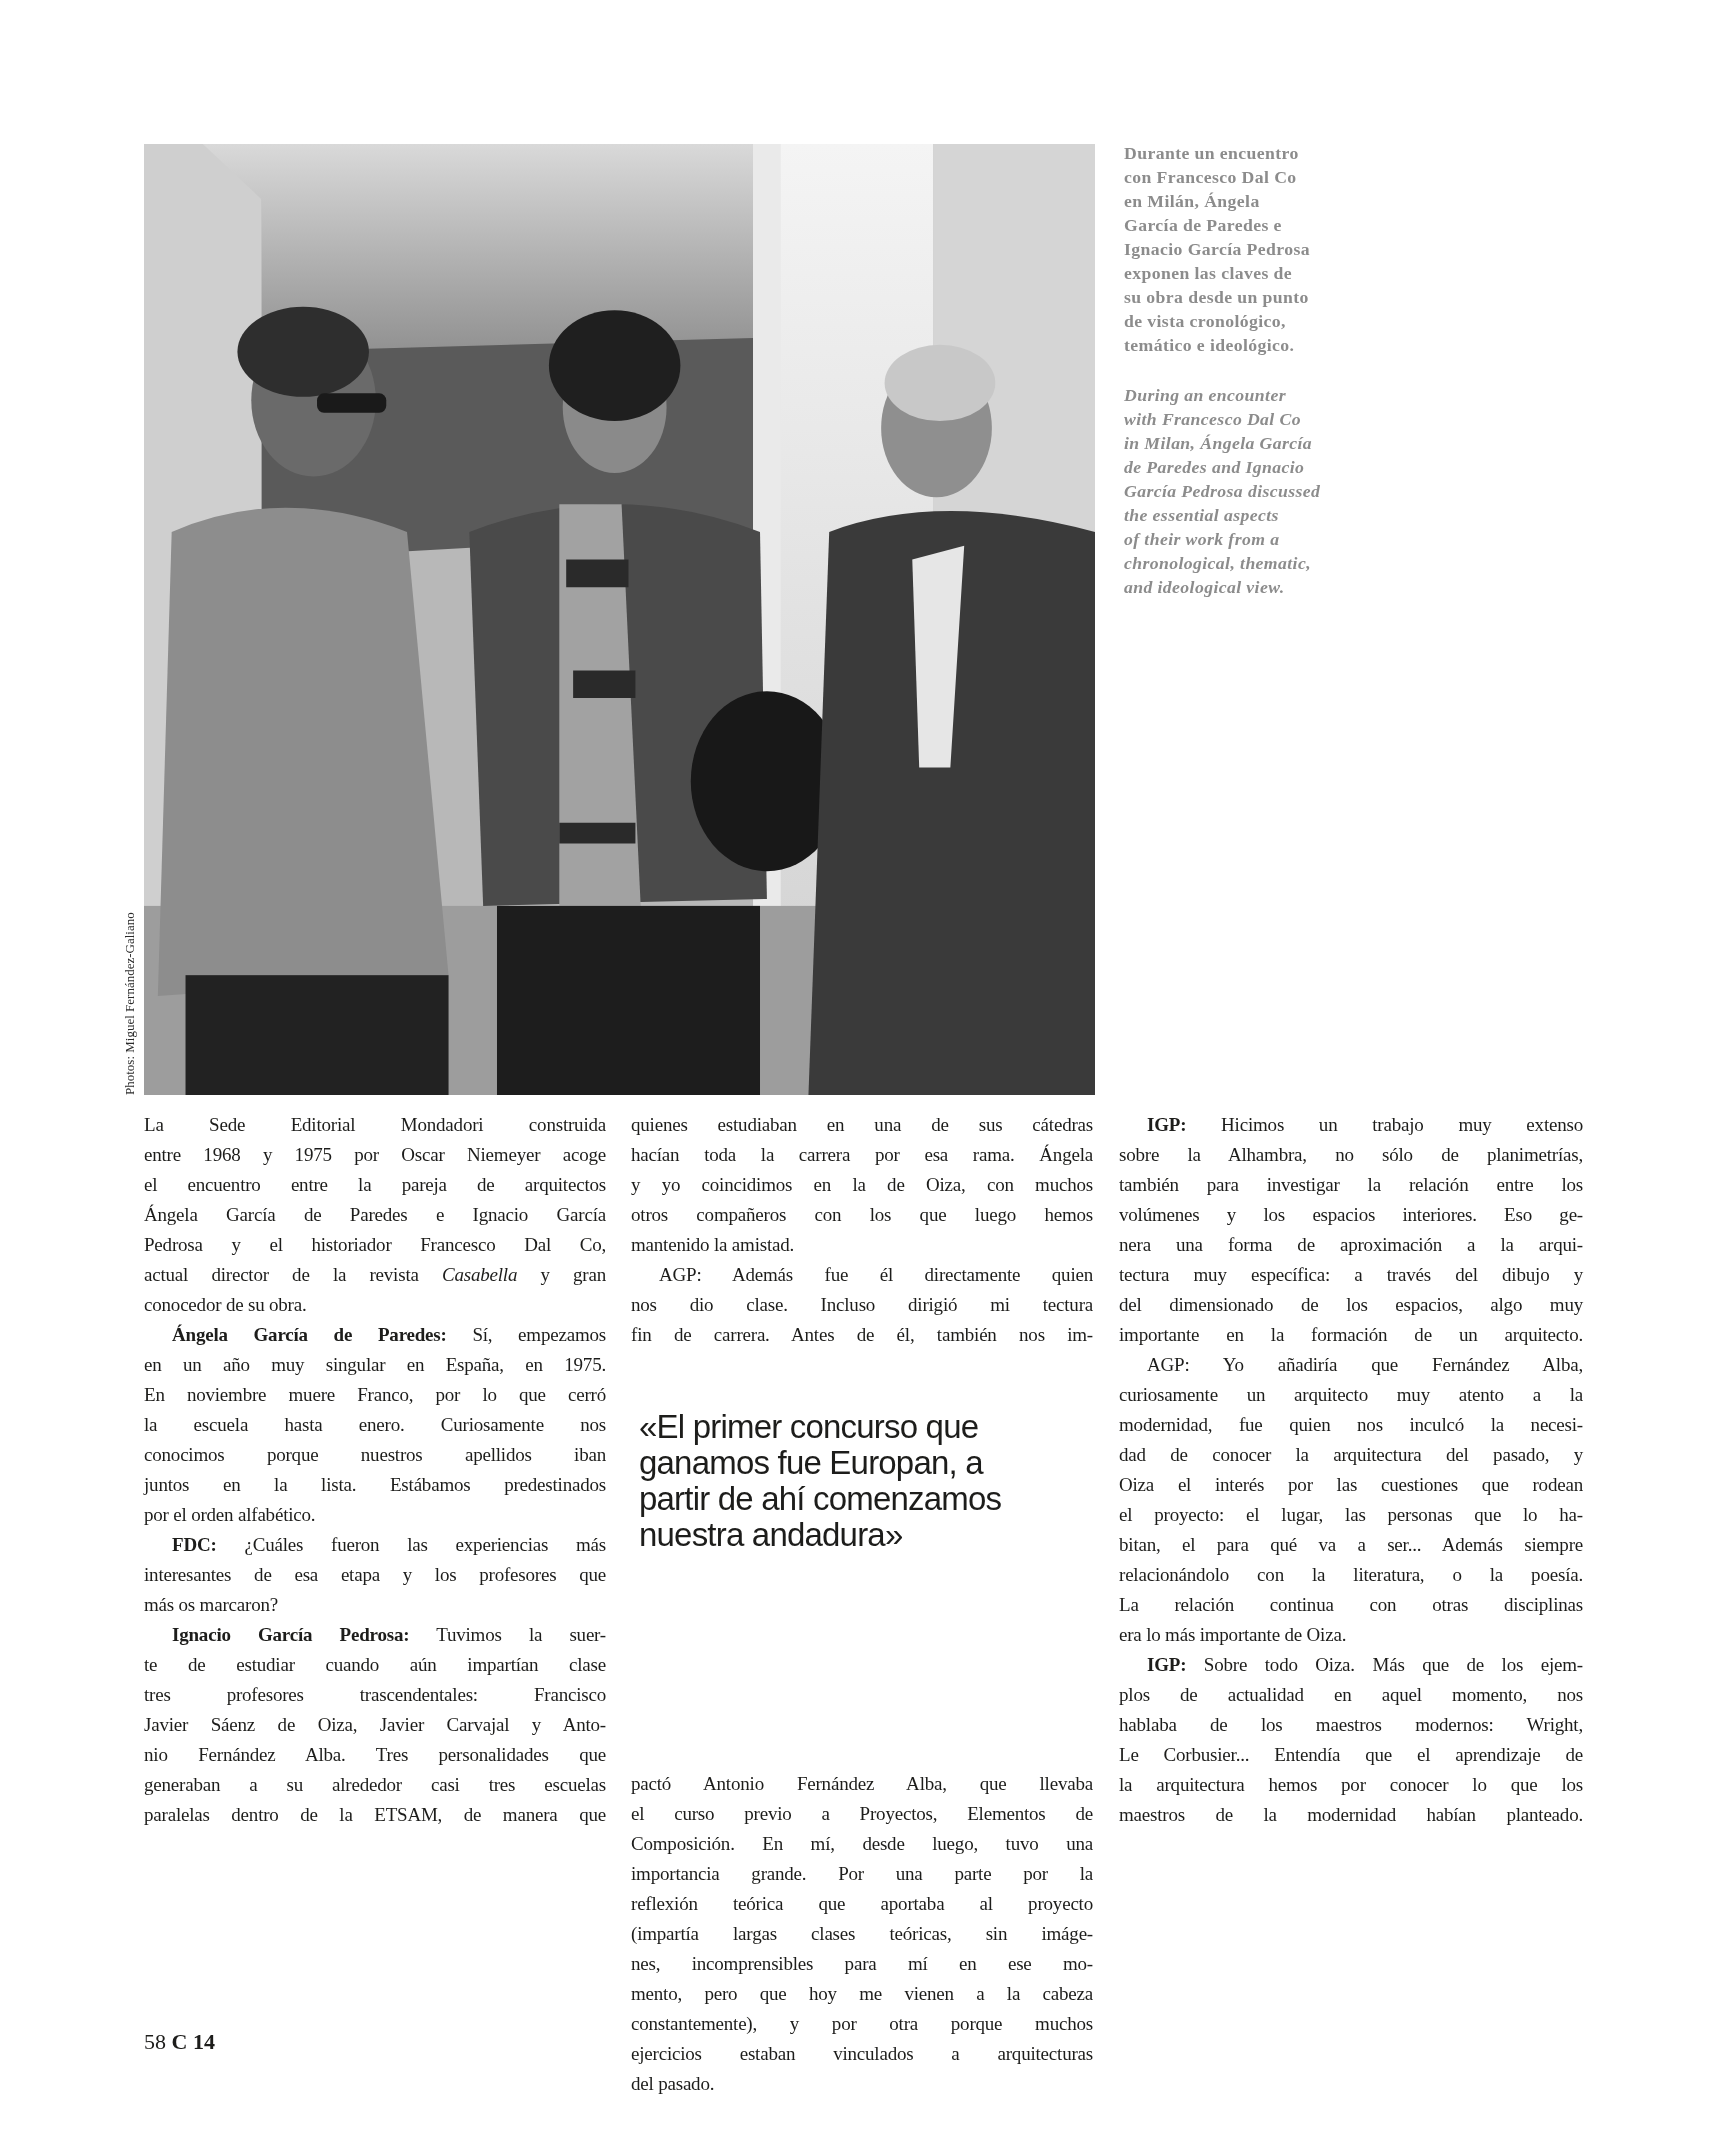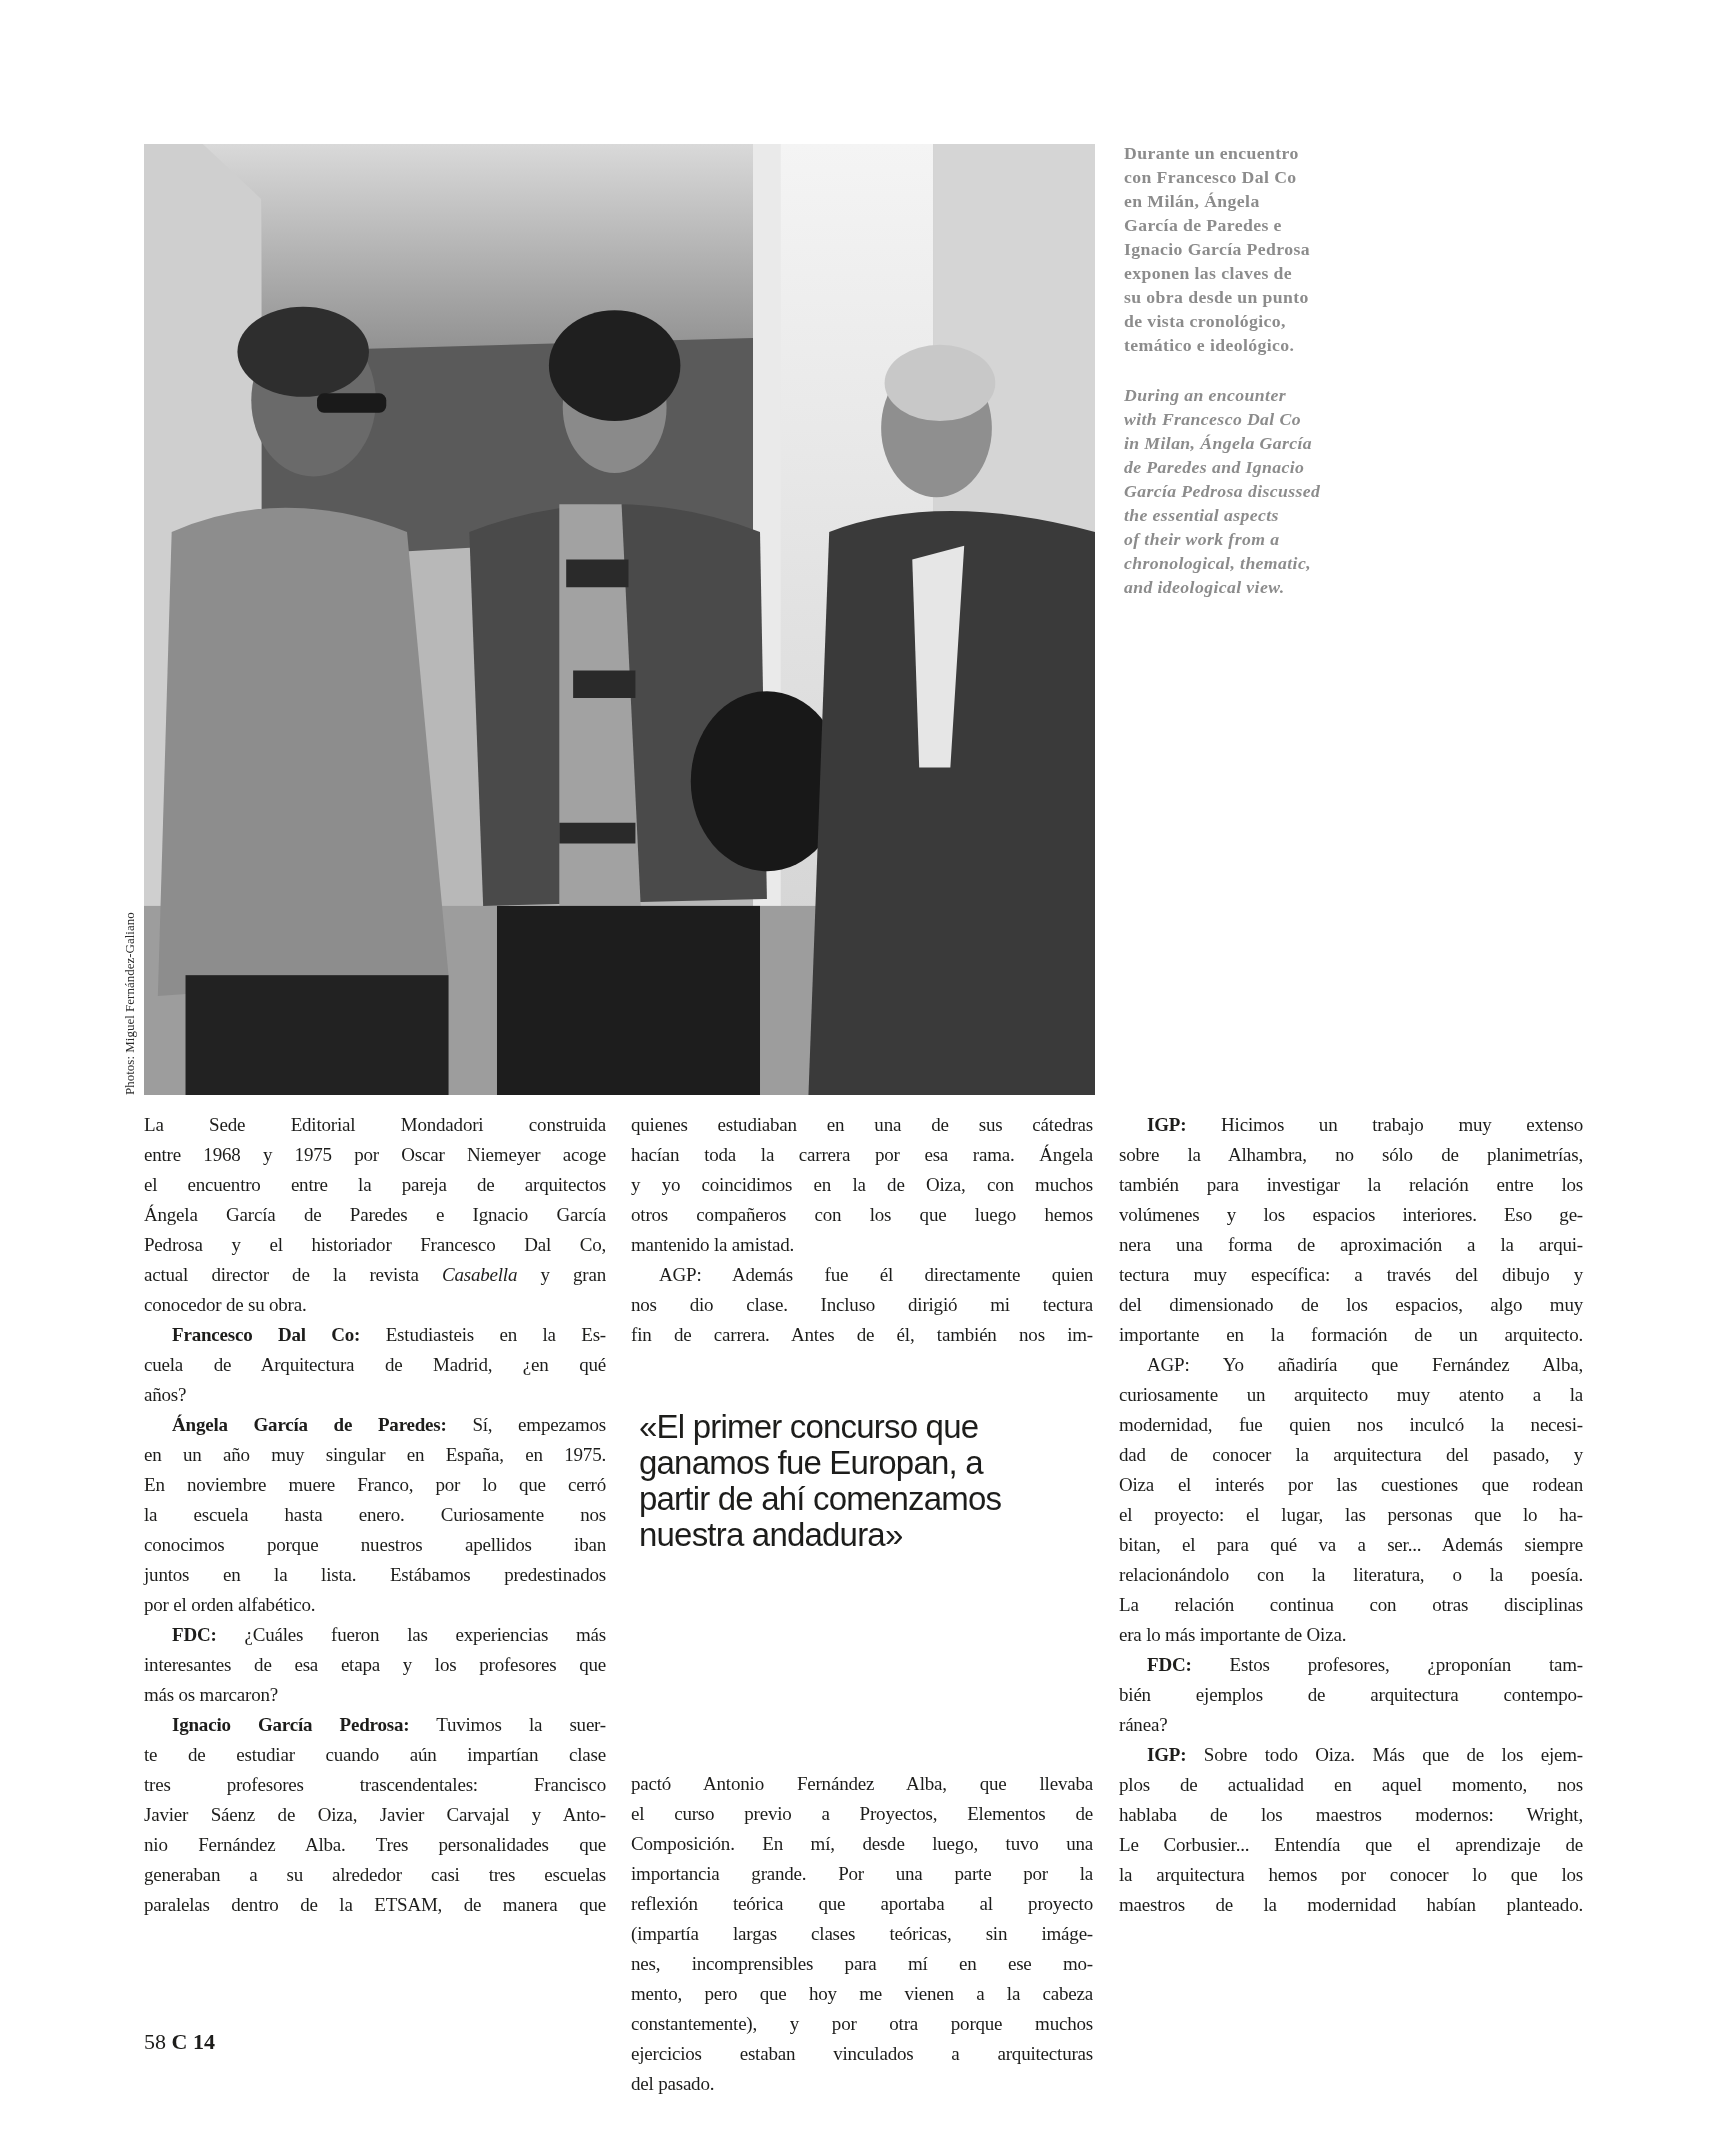--- a/index.html
+++ b/index.html
@@ -113,25 +113,20 @@
   <div>
     <span class="line">La Sede Editorial Mondadori construida</span>
     <span class="line">entre 1968 y 1975 por Oscar Niemeyer acoge</span>
     <span class="line">el encuentro entre la pareja de arquitectos</span>
     <span class="line">Ángela García de Paredes e Ignacio García</span>
     <span class="line">Pedrosa y el historiador Francesco Dal Co,</span>
     <span class="line"><span>actual director de la revista</span> <span class="it">Casabella</span><span> y gran</span></span>
     <span class="line last">conocedor de su obra.</span>
   </div>
   <div>
-    <span class="line" style="padding-left:28px"><span class="spk">Francesco Dal Co:</span><span> Estudiasteis en la Es-</span></span>
-    <span class="line">cuela de Arquitectura de Madrid, ¿en qué</span>
-    <span class="line last">años?</span>
-  </div>
-  <div>
     <span class="line" style="padding-left:28px"><span class="spk">Ángela García de Paredes:</span><span> Sí, empezamos</span></span>
     <span class="line">en un año muy singular en España, en 1975.</span>
     <span class="line">En noviembre muere Franco, por lo que cerró</span>
     <span class="line">la escuela hasta enero. Curiosamente nos</span>
     <span class="line">conocimos porque nuestros apellidos iban</span>
     <span class="line">juntos en la lista. Estábamos predestinados</span>
     <span class="line last">por el orden alfabético.</span>
   </div>
   <div>
     <span class="line" style="padding-left:28px"><span class="spk">FDC:</span><span> ¿Cuáles fueron las experiencias más</span></span>
@@ -204,25 +199,20 @@
     <span class="line">modernidad, fue quien nos inculcó la necesi-</span>
     <span class="line">dad de conocer la arquitectura del pasado, y</span>
     <span class="line">Oiza el interés por las cuestiones que rodean</span>
     <span class="line">el proyecto: el lugar, las personas que lo ha-</span>
     <span class="line">bitan, el para qué va a ser... Además siempre</span>
     <span class="line">relacionándolo con la literatura, o la poesía.</span>
     <span class="line">La relación continua con otras disciplinas</span>
     <span class="line last">era lo más importante de Oiza.</span>
   </div>
   <div>
-    <span class="line" style="padding-left:28px"><span class="spk">FDC:</span><span> Estos profesores, ¿proponían tam-</span></span>
-    <span class="line">bién ejemplos de arquitectura contempo-</span>
-    <span class="line last">ránea?</span>
-  </div>
-  <div>
     <span class="line" style="padding-left:28px"><span class="spk">IGP:</span><span> Sobre todo Oiza. Más que de los ejem-</span></span>
     <span class="line">plos de actualidad en aquel momento, nos</span>
     <span class="line">hablaba de los maestros modernos: Wright,</span>
     <span class="line">Le Corbusier... Entendía que el aprendizaje de</span>
     <span class="line">la arquitectura hemos por conocer lo que los</span>
     <span class="line">maestros de la modernidad habían planteado.</span>
   </div>
 </div>
 
 <div class="folio">

